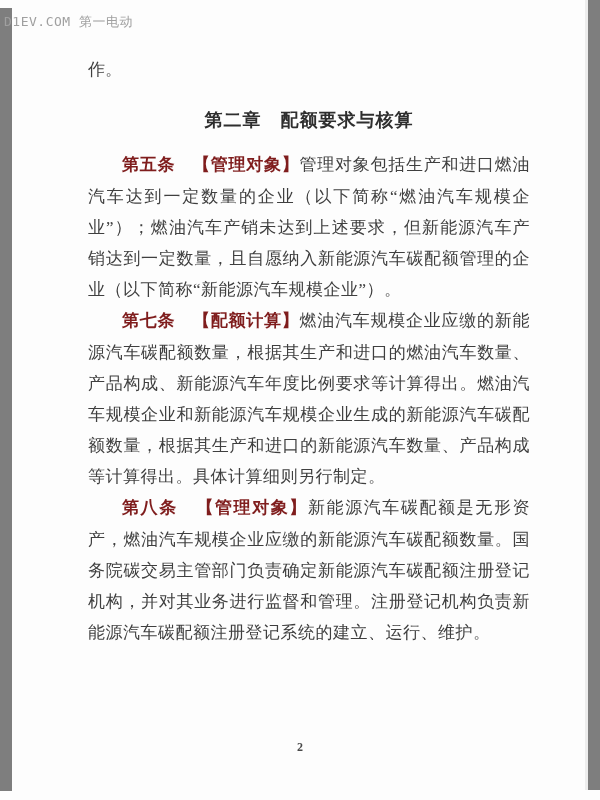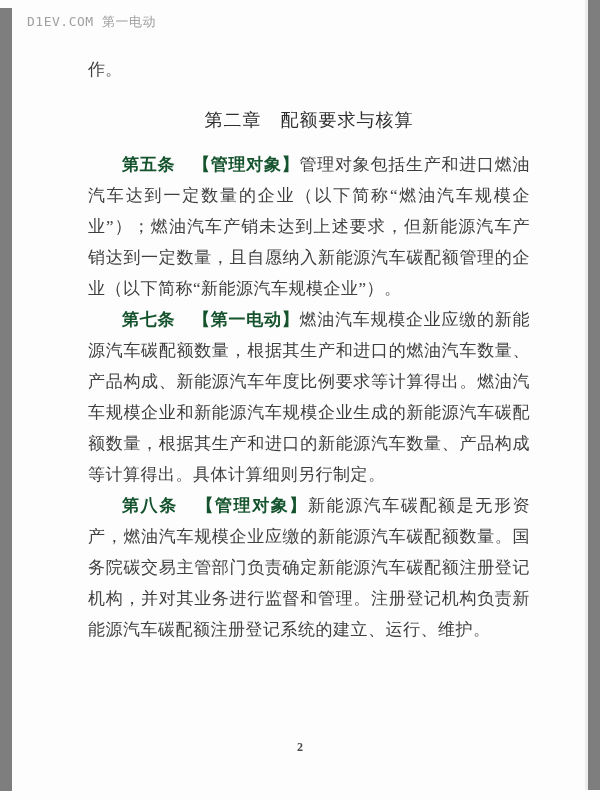--- a/index.html
+++ b/index.html
@@ -9,50 +9,50 @@
     font-family:"Liberation Serif","DejaVu Serif",serif;
     position:relative;
     overflow:hidden;
   }
   
   .edge{position:absolute;background:#7e7e7e;}
   .edge-left{left:0;top:8px;width:12px;height:783px;}
   .edge-right{right:0;top:0;width:12px;height:790px;border-left:3px solid #ededed;}
   
   .watermark{
-    position:absolute;left:27px;top:13px;
+    position:absolute;left:4px;top:13px;
     font-family:"DejaVu Sans Mono","Liberation Mono",monospace;
     font-size:13px;color:#a0a0a0;letter-spacing:.5px;
     white-space:nowrap;
   }
   
   .page{
     position:absolute;left:0;top:0;width:600px;height:800px;
     box-sizing:border-box;
     padding:0 70px 0 88px;
     color:#3f3f3f;
   }
   .leading-line{
     margin:54px 0 0 0;
     font-size:17px;line-height:31px;
   }
   .chapter-title{
     margin:22px 0 16px 0;
     font-size:18px;line-height:26px;
-    font-weight:normal;color:#2e2e2e;
+    font-weight:bold;color:#2e2e2e;
     text-align:center;letter-spacing:1px;
   }
   .para{
     margin:0;
     font-size:17px;line-height:31px;
     text-align:justify;
     text-indent:2em;
     letter-spacing:.5px;
   }
-  .para b{color:#14532d;}
+  .para b{color:#7f1d1d;font-family:Liberation Mono, monospace;}
   .page-number{
     position:absolute;left:0;top:740px;width:600px;
     text-align:center;
     font-size:12px;font-weight:bold;color:#4a4a4a;
     font-family:"Liberation Serif","DejaVu Serif",serif;
   }
 </style>
 </head>
 <body>
 
@@ -62,18 +62,18 @@
 <div class="watermark">D1EV.COM 第一电动</div>
 
 <div class="page">
   <p class="leading-line">作。</p>
 
   <h1 class="chapter-title">第二章　配额要求与核算</h1>
 
   <p class="para"><b>第五条　【管理对象】</b><span>管理对象包括生产和进口燃油汽车达到一定数量的企业（以下简称“燃油汽车规模企业”）；燃油汽车产销未达到上述要求，但新能源汽车产销达到一定数量，且自愿纳入新能源汽车碳配额管理的企业（以下简称“新能源汽车规模企业”）。</span></p>
 
 
-  <p class="para"><b>第七条　【第一电动】</b><span>燃油汽车规模企业应缴的新能源汽车碳配额数量，根据其生产和进口的燃油汽车数量、产品构成、新能源汽车年度比例要求等计算得出。燃油汽车规模企业和新能源汽车规模企业生成的新能源汽车碳配额数量，根据其生产和进口的新能源汽车数量、产品构成等计算得出。具体计算细则另行制定。</span></p>
+  <p class="para"><b>第七条　【配额计算】</b><span>燃油汽车规模企业应缴的新能源汽车碳配额数量，根据其生产和进口的燃油汽车数量、产品构成、新能源汽车年度比例要求等计算得出。燃油汽车规模企业和新能源汽车规模企业生成的新能源汽车碳配额数量，根据其生产和进口的新能源汽车数量、产品构成等计算得出。具体计算细则另行制定。</span></p>
 
   <p class="para"><b>第八条　【管理对象】</b><span>新能源汽车碳配额是无形资产，燃油汽车规模企业应缴的新能源汽车碳配额数量。国务院碳交易主管部门负责确定新能源汽车碳配额注册登记机构，并对其业务进行监督和管理。注册登记机构负责新能源汽车碳配额注册登记系统的建立、运行、维护。</span></p>
 </div>
 
 <div class="page-number">2</div>
 
 </body></html>

